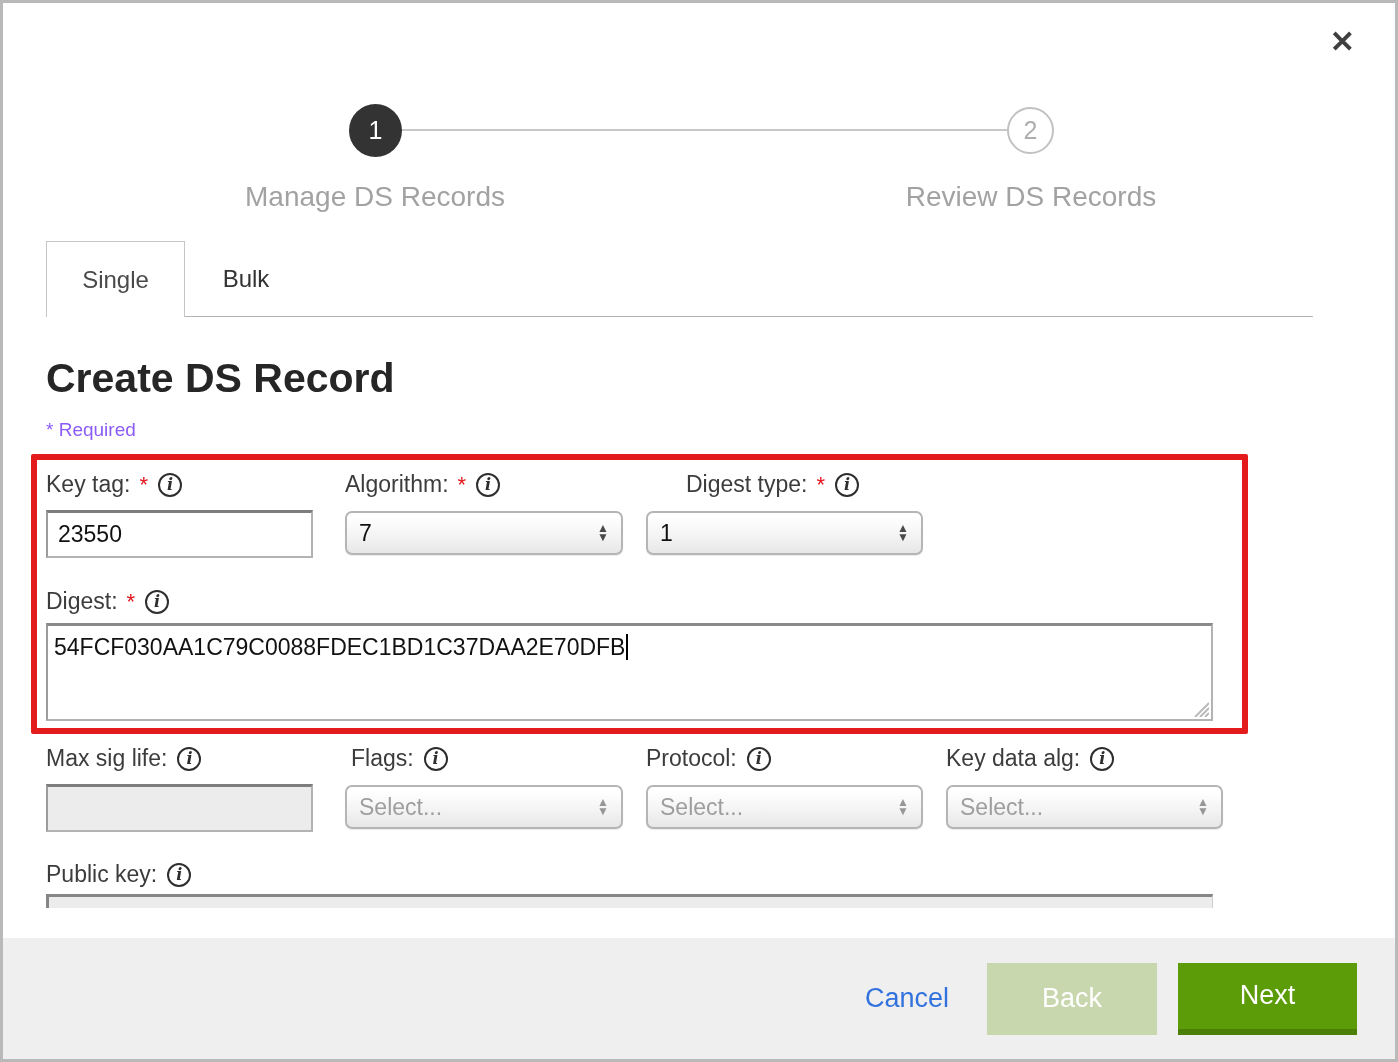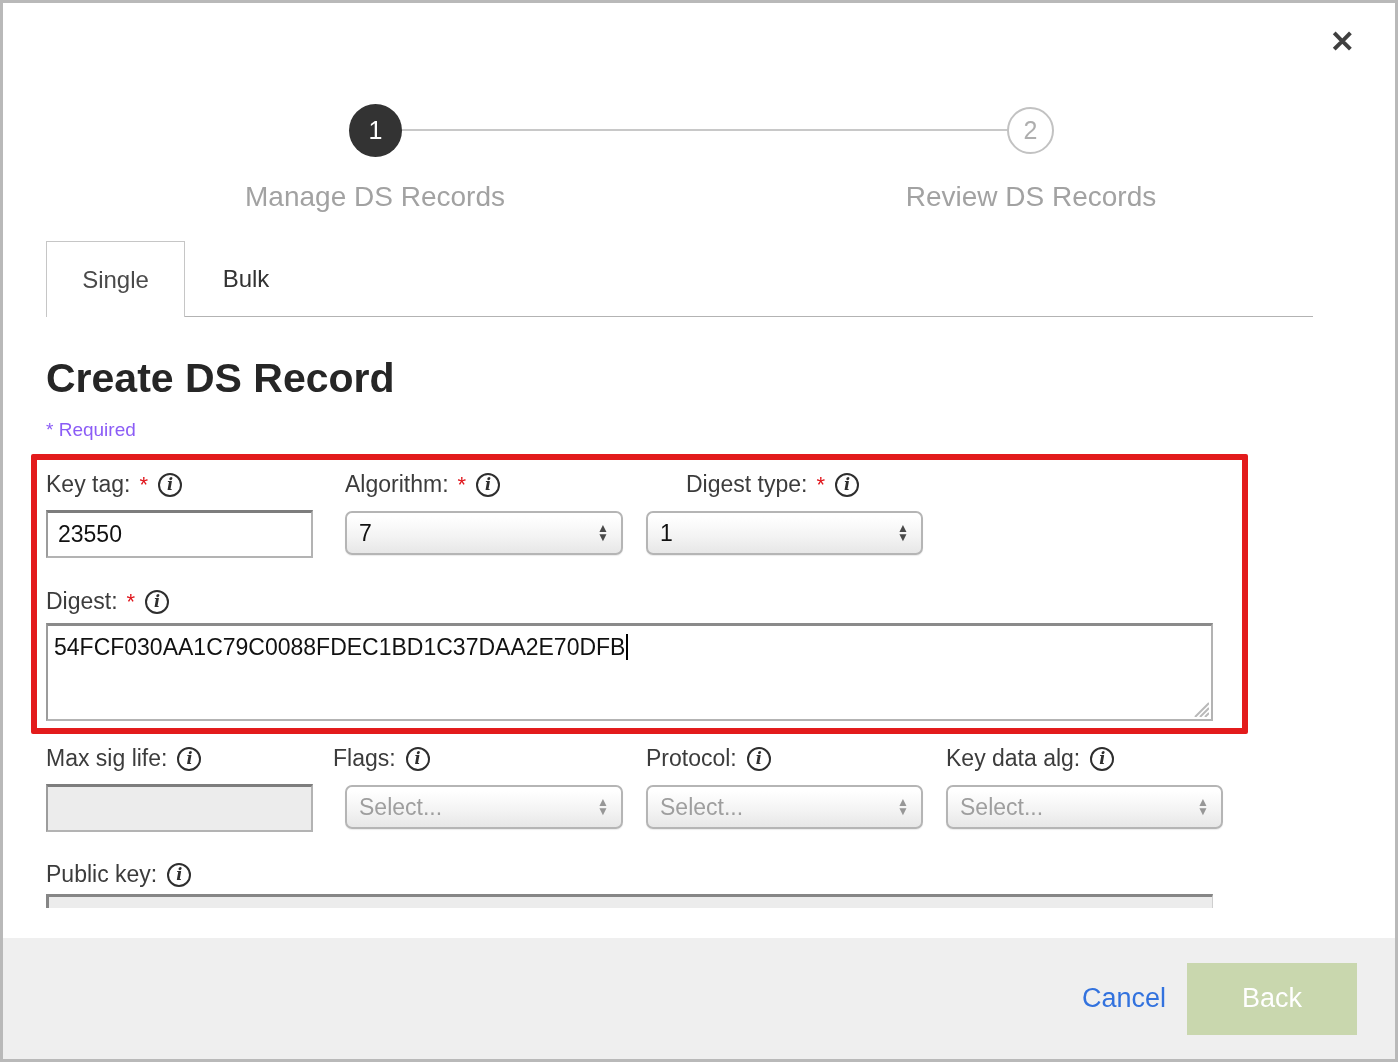--- a/index.html
+++ b/index.html
@@ -80,21 +80,21 @@
   
   .pk-sliver{
     position:absolute;height:14px;background:#ececec;
     border-top:3px solid #868686;border-left:3px solid #868686;border-right:1px solid #cfcfcf;
   }
   
   .footer{
     position:absolute;left:0;right:0;bottom:0;height:121px;background:#efefef;
     display:flex;align-items:center;justify-content:flex-end;gap:21px;padding-right:38px;
   }
-  .cancel-link{font-size:27px;color:#3272de;cursor:pointer;margin-right:0;}
+  .cancel-link{font-size:27px;color:#3272de;cursor:pointer;margin-right:17px;}
   .btn{display:flex;align-items:center;justify-content:center;font-size:27px;color:#fff;cursor:pointer;border:none;}
   .btn.back{width:170px;height:72px;background:#c9d7ae;}
   .btn.next{width:179px;height:72px;background:#5c9c09;border-bottom:6px solid #4c7f08;}
 </style>
 </head>
 <body>
 
 <div class="modal">
 
   <div class="close">✕</div>
@@ -159,21 +159,21 @@
       <line x1="4" y1="18" x2="18" y2="4" stroke="#b9b9b9" stroke-width="2"></line>
       <line x1="9" y1="18" x2="18" y2="9" stroke="#b9b9b9" stroke-width="2"></line>
       <line x1="14" y1="18" x2="18" y2="14" stroke="#b9b9b9" stroke-width="2"></line>
     </svg>
   </div>
 
   <div class="flabel" style="top:742px;left:43px;">
     <span>Max sig life:</span>
     <span class="info-icon">i</span>
   </div>
-  <div class="flabel" style="top:742px;left:330px;">
+  <div class="flabel" style="top:742px;left:348px;">
     <span>Flags:</span>
     <span class="info-icon">i</span>
   </div>
   <div class="flabel" style="top:742px;left:643px;">
     <span>Protocol:</span>
     <span class="info-icon">i</span>
   </div>
   <div class="flabel" style="top:742px;left:943px;">
     <span>Key data alg:</span>
     <span class="info-icon">i</span>
@@ -204,15 +204,16 @@
 
   <div class="flabel" style="top:858px;left:43px;">
     <span>Public key:</span>
     <span class="info-icon">i</span>
   </div>
   <div class="pk-sliver" style="top:891px;left:43px;width:1167px;"></div>
 
   <div class="footer">
     <span class="cancel-link">Cancel</span>
     <div class="btn back">Back</div>
+    <div class="btn next">Next</div>
   </div>
 
 </div>
 
 </body></html>

